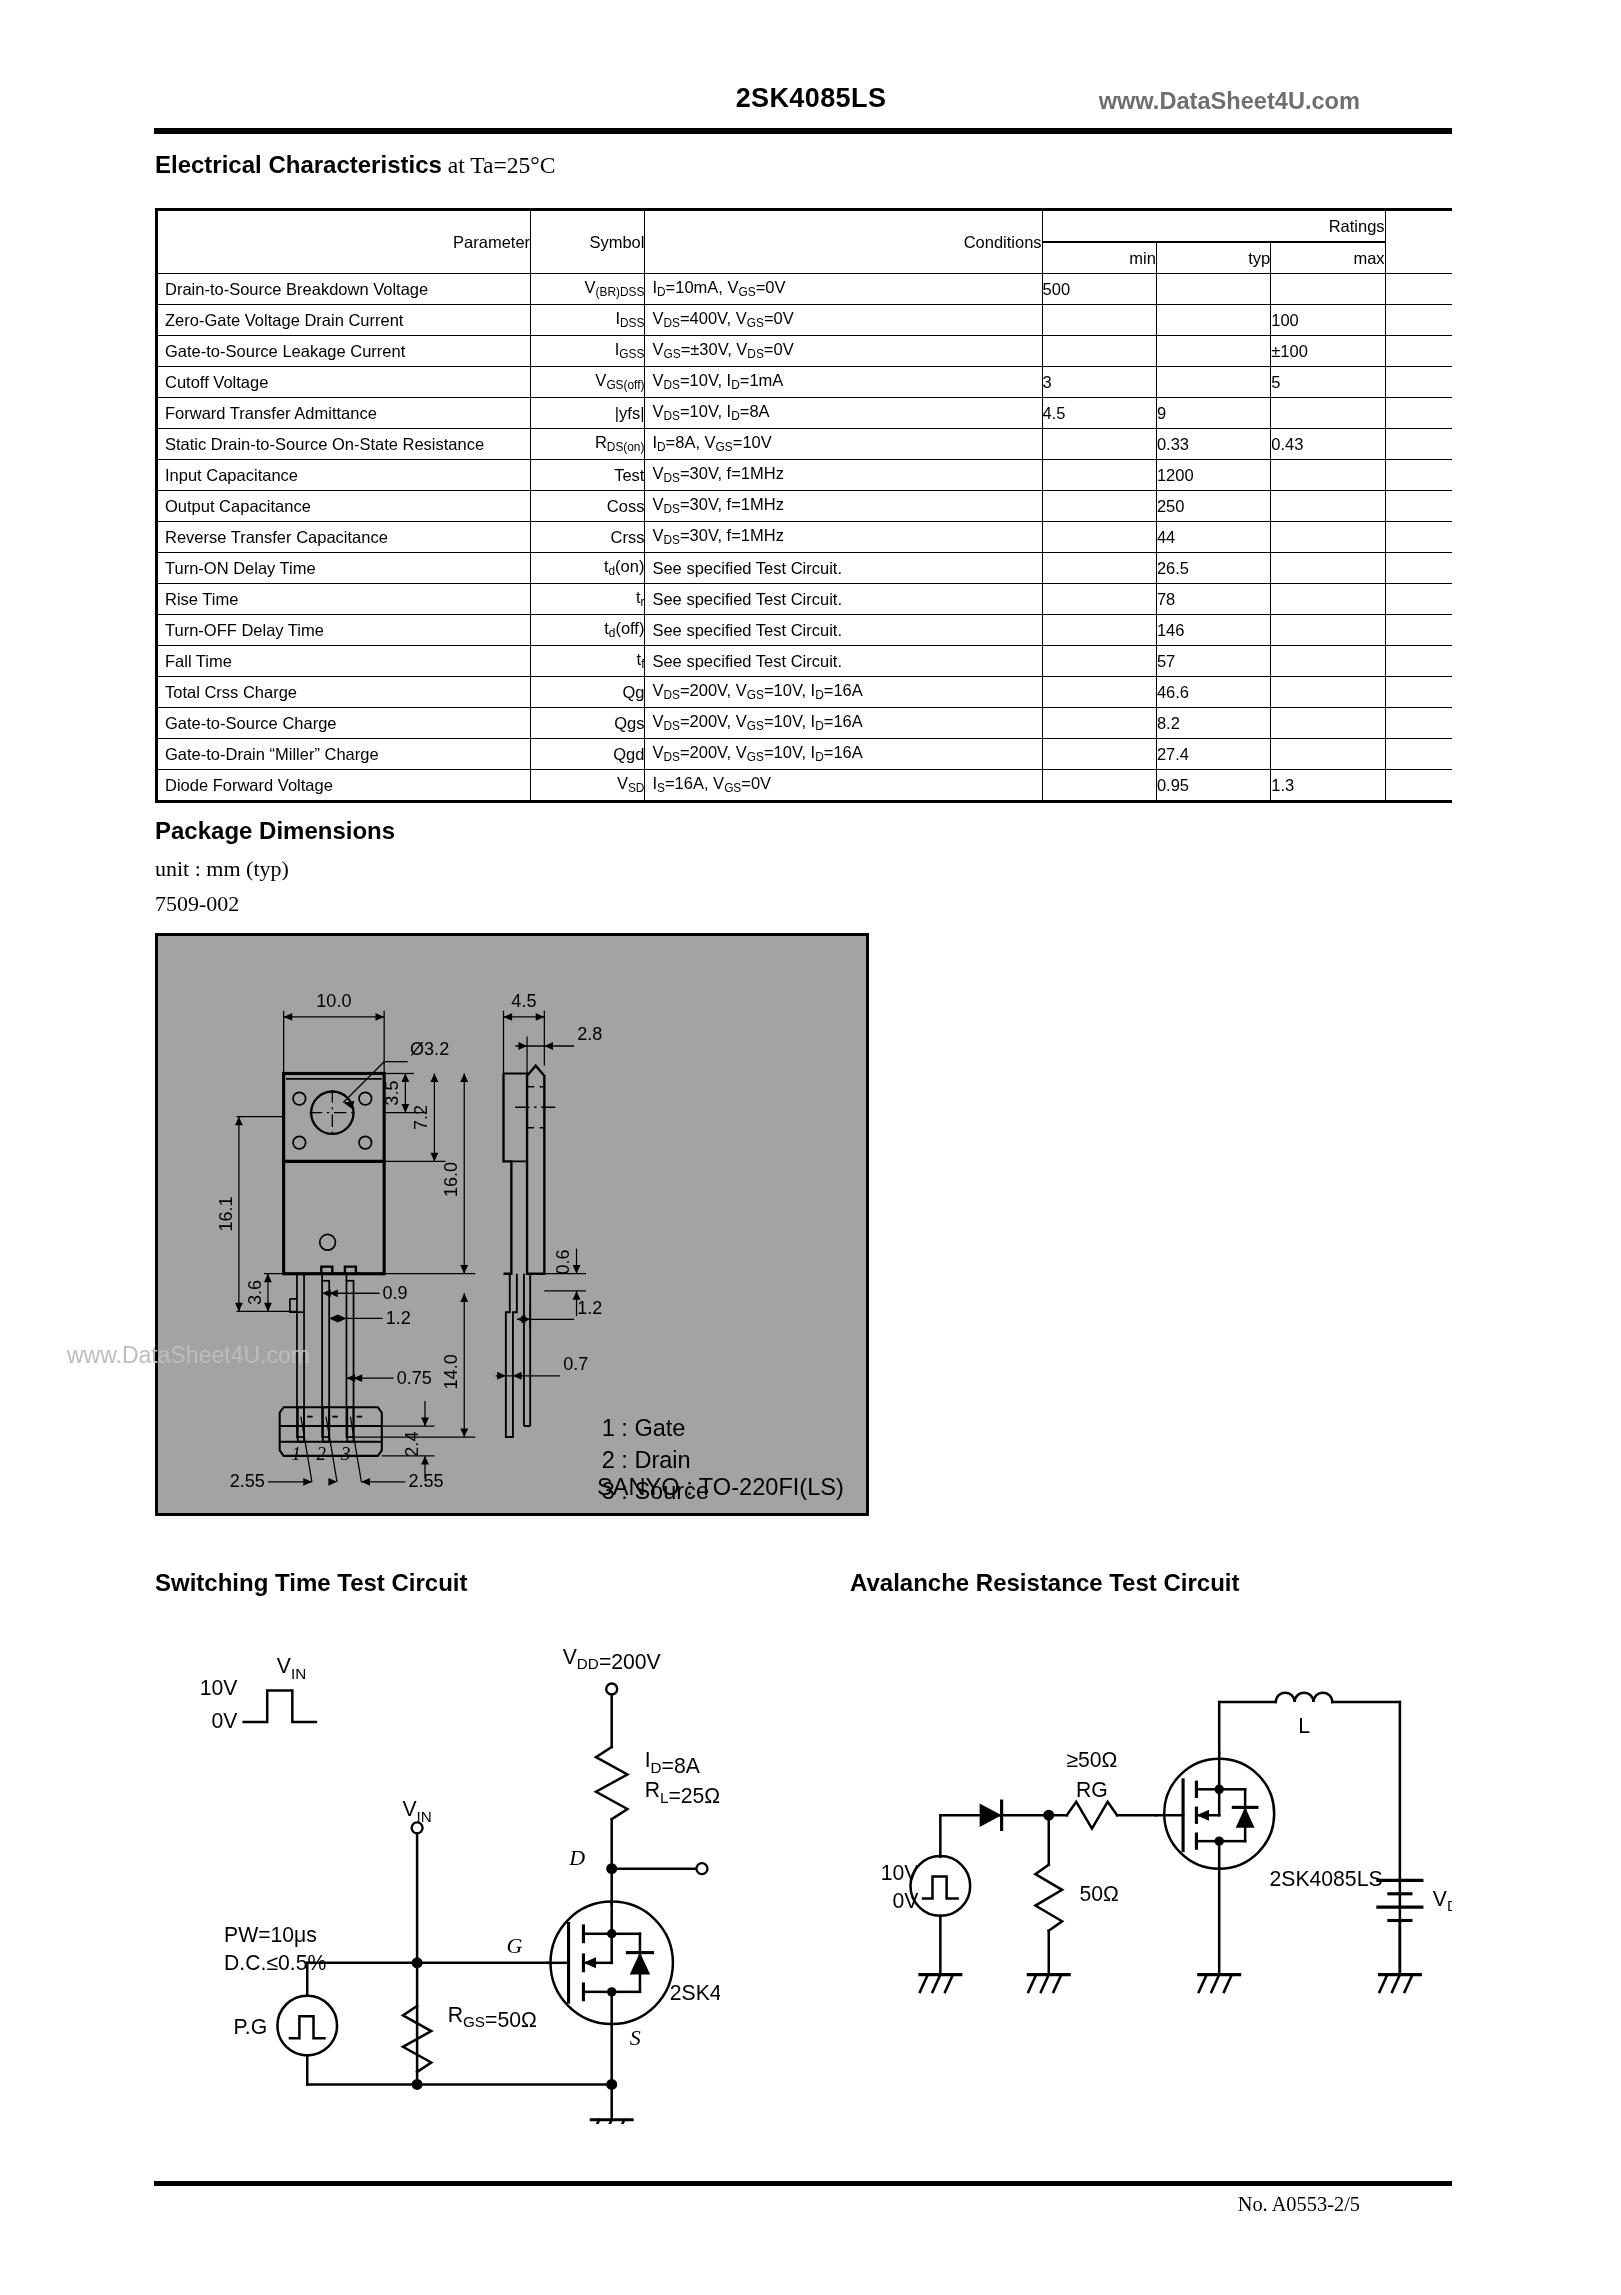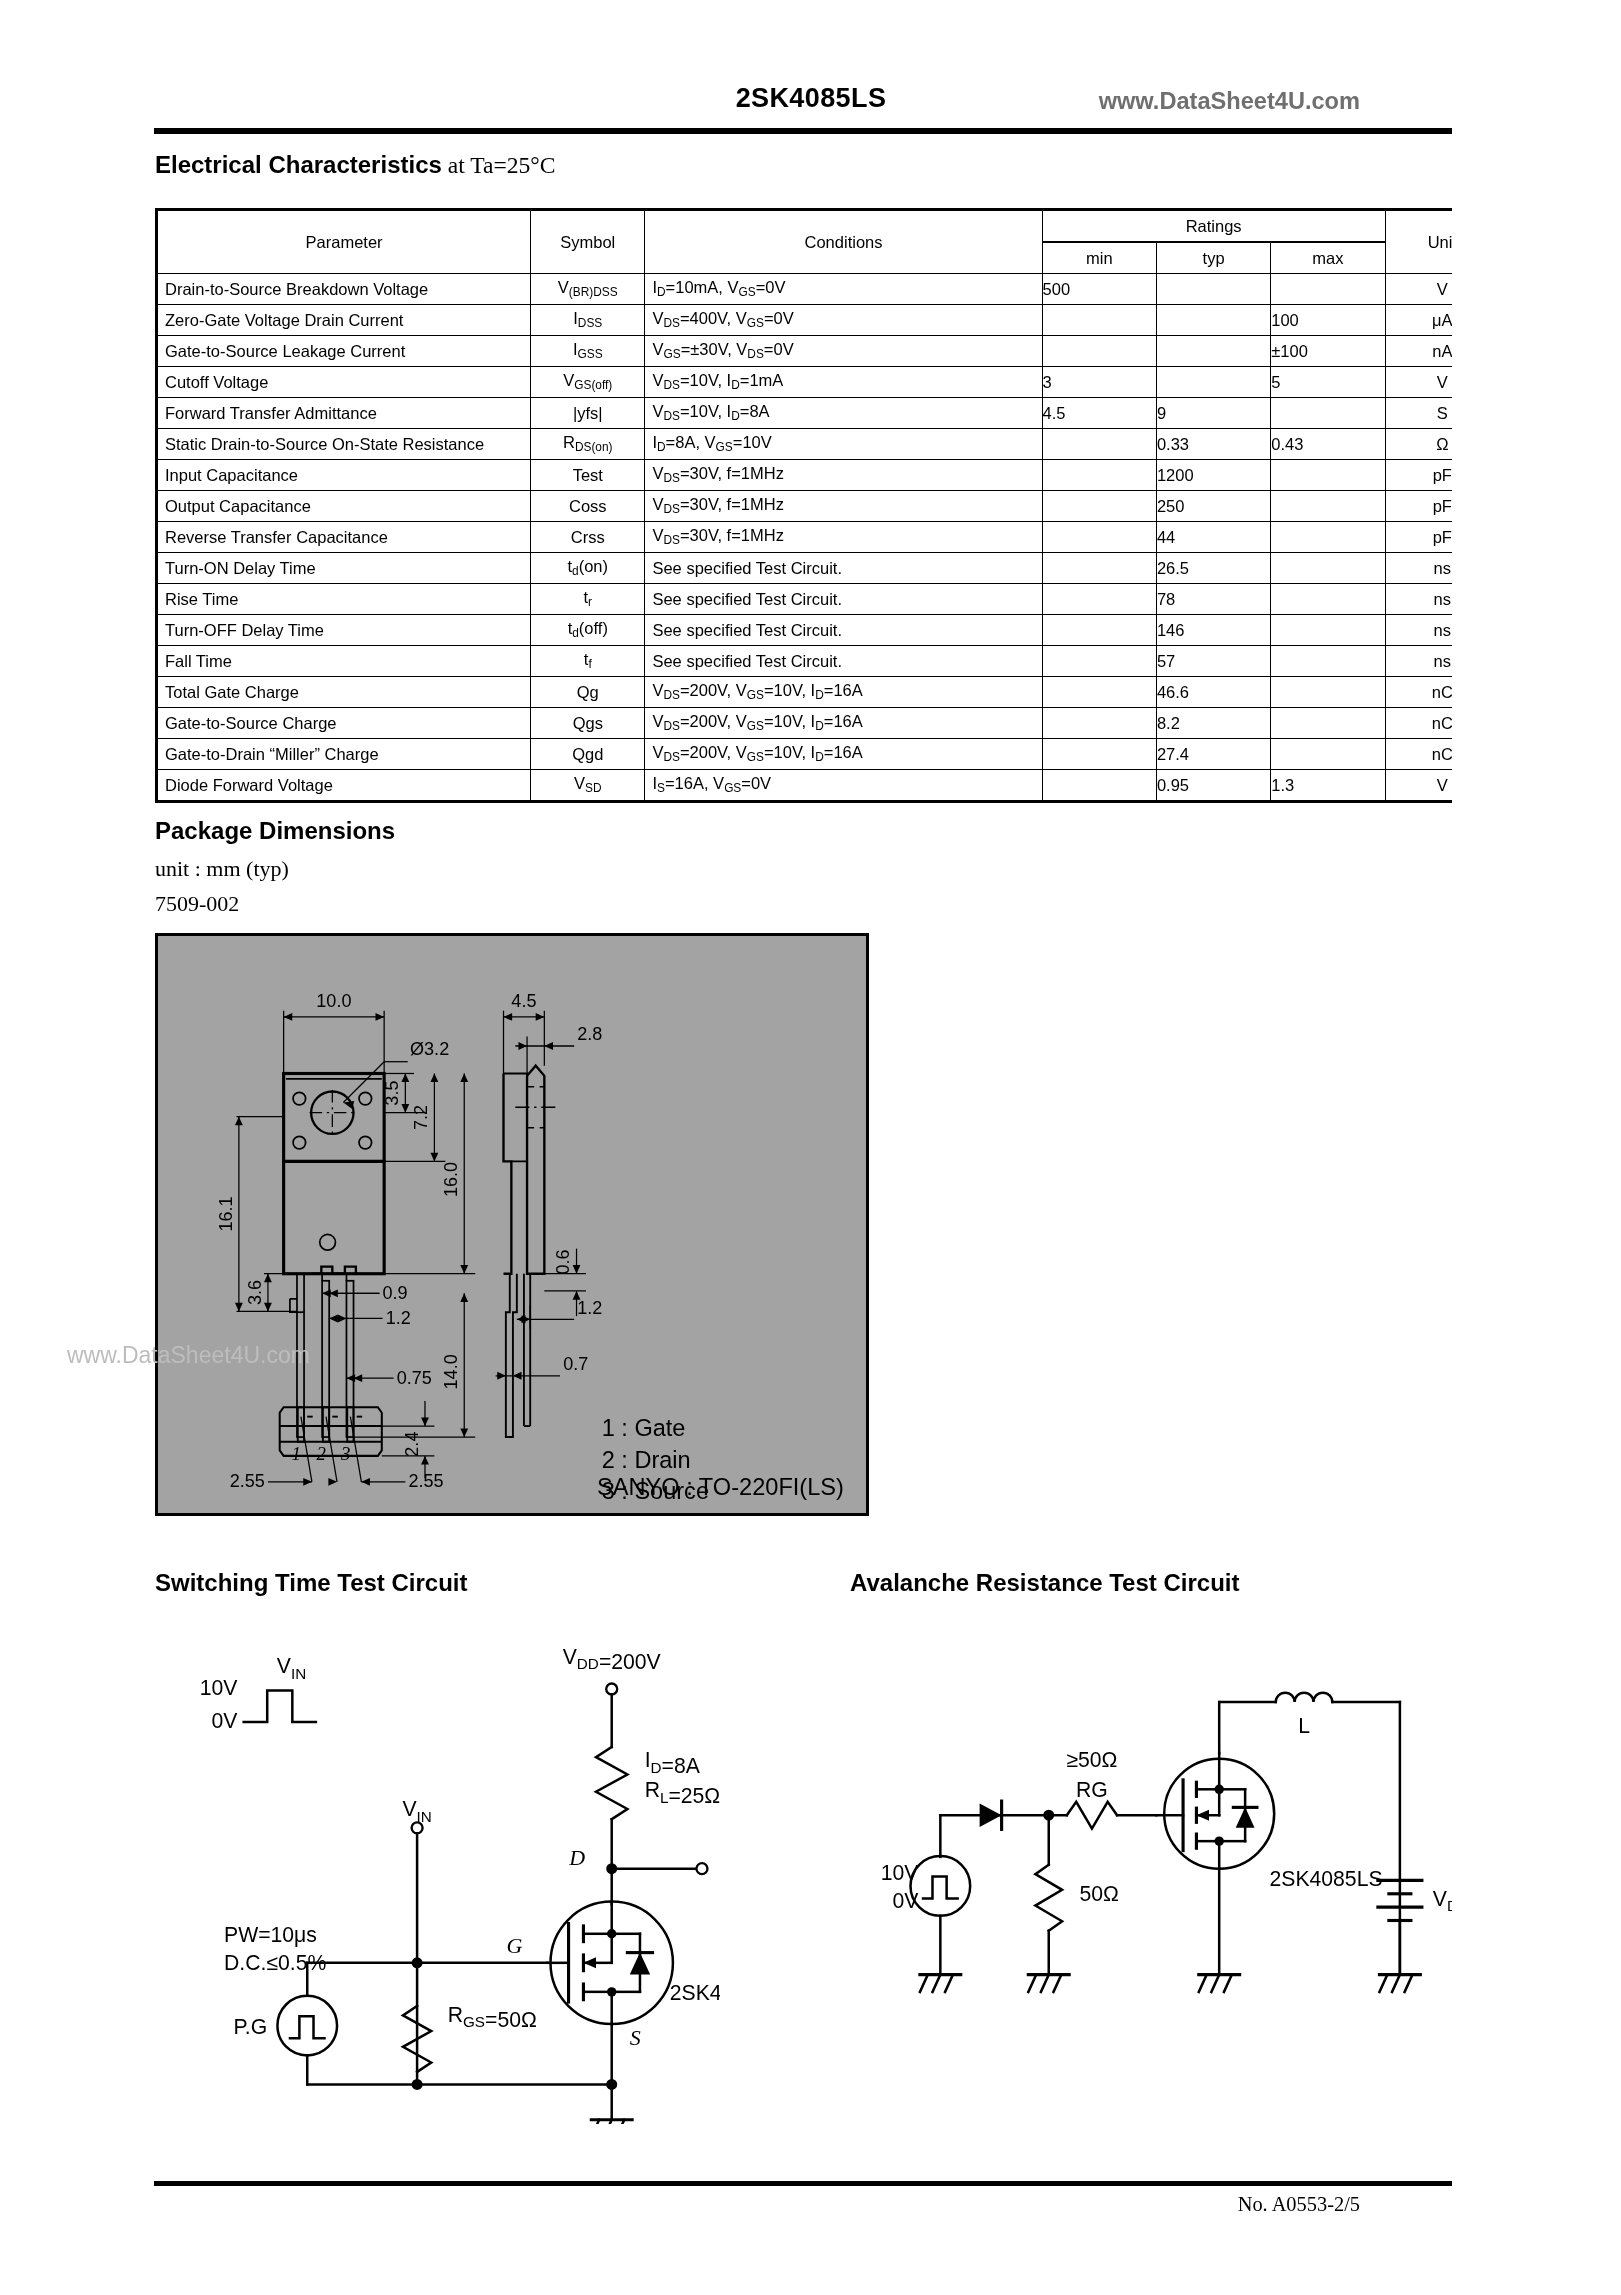--- a/index.html
+++ b/index.html
@@ -18,21 +18,21 @@
   .sec-h{position:absolute;font-size:24px;font-weight:bold;white-space:nowrap;}
   .sec-h .sub{font-weight:normal;font-family:"Liberation Serif",serif;font-size:23.6px;}
   .plain{position:absolute;font-family:"Liberation Serif",serif;font-size:22px;white-space:nowrap;text-align:right;}
 
   
   #ec-table{position:absolute;left:155px;top:208px;width:1347px;border-collapse:collapse;
             table-layout:fixed;}
   #ec-table td,#ec-table th{border:1.2px solid #000;font-weight:normal;font-size:16.5px;
             padding:0;height:30px;vertical-align:middle;}
   #ec-table .tp{text-align:left;padding-left:7px;}
-  #ec-table .tc{text-align:center;}
+  #ec-table .tc{text-align:right;}
   #ec-table .tr{text-align:left;padding-right:10.2px;}
   #ec-table thead td{text-align:center;}
   #ec-table .outer-t{border-top:3.1px solid #000;}
   #ec-table .outer-b{border-bottom:3.1px solid #000;}
   #ec-table .outer-l{border-left:3.1px solid #000;}
   #ec-table .outer-r{border-right:3.1px solid #000;}
   #ec-table .thick-b{border-bottom:2.4px solid #000;}
   sub{font-size:.72em;vertical-align:-0.28em;}
 
   
@@ -200,21 +200,21 @@
         <tr>
           <td class="tp outer-l">Fall Time</td>
           <td class="tc">t<sub>f</sub></td>
           <td class="tp">See specified Test Circuit.</td>
           <td class="tr"></td>
           <td class="tr">57</td>
           <td class="tr"></td>
           <td class="tc outer-r">ns</td>
         </tr>
         <tr>
-          <td class="tp outer-l">Total Gate Charge</td>
+          <td class="tp outer-l">Total Crss Charge</td>
           <td class="tc">Qg</td>
           <td class="tp">V<sub>DS</sub>=200V, V<sub>GS</sub>=10V, I<sub>D</sub>=16A</td>
           <td class="tr"></td>
           <td class="tr">46.6</td>
           <td class="tr"></td>
           <td class="tc outer-r">nC</td>
         </tr>
         <tr>
           <td class="tp outer-l">Gate-to-Source Charge</td>
           <td class="tc">Qgs</td>

